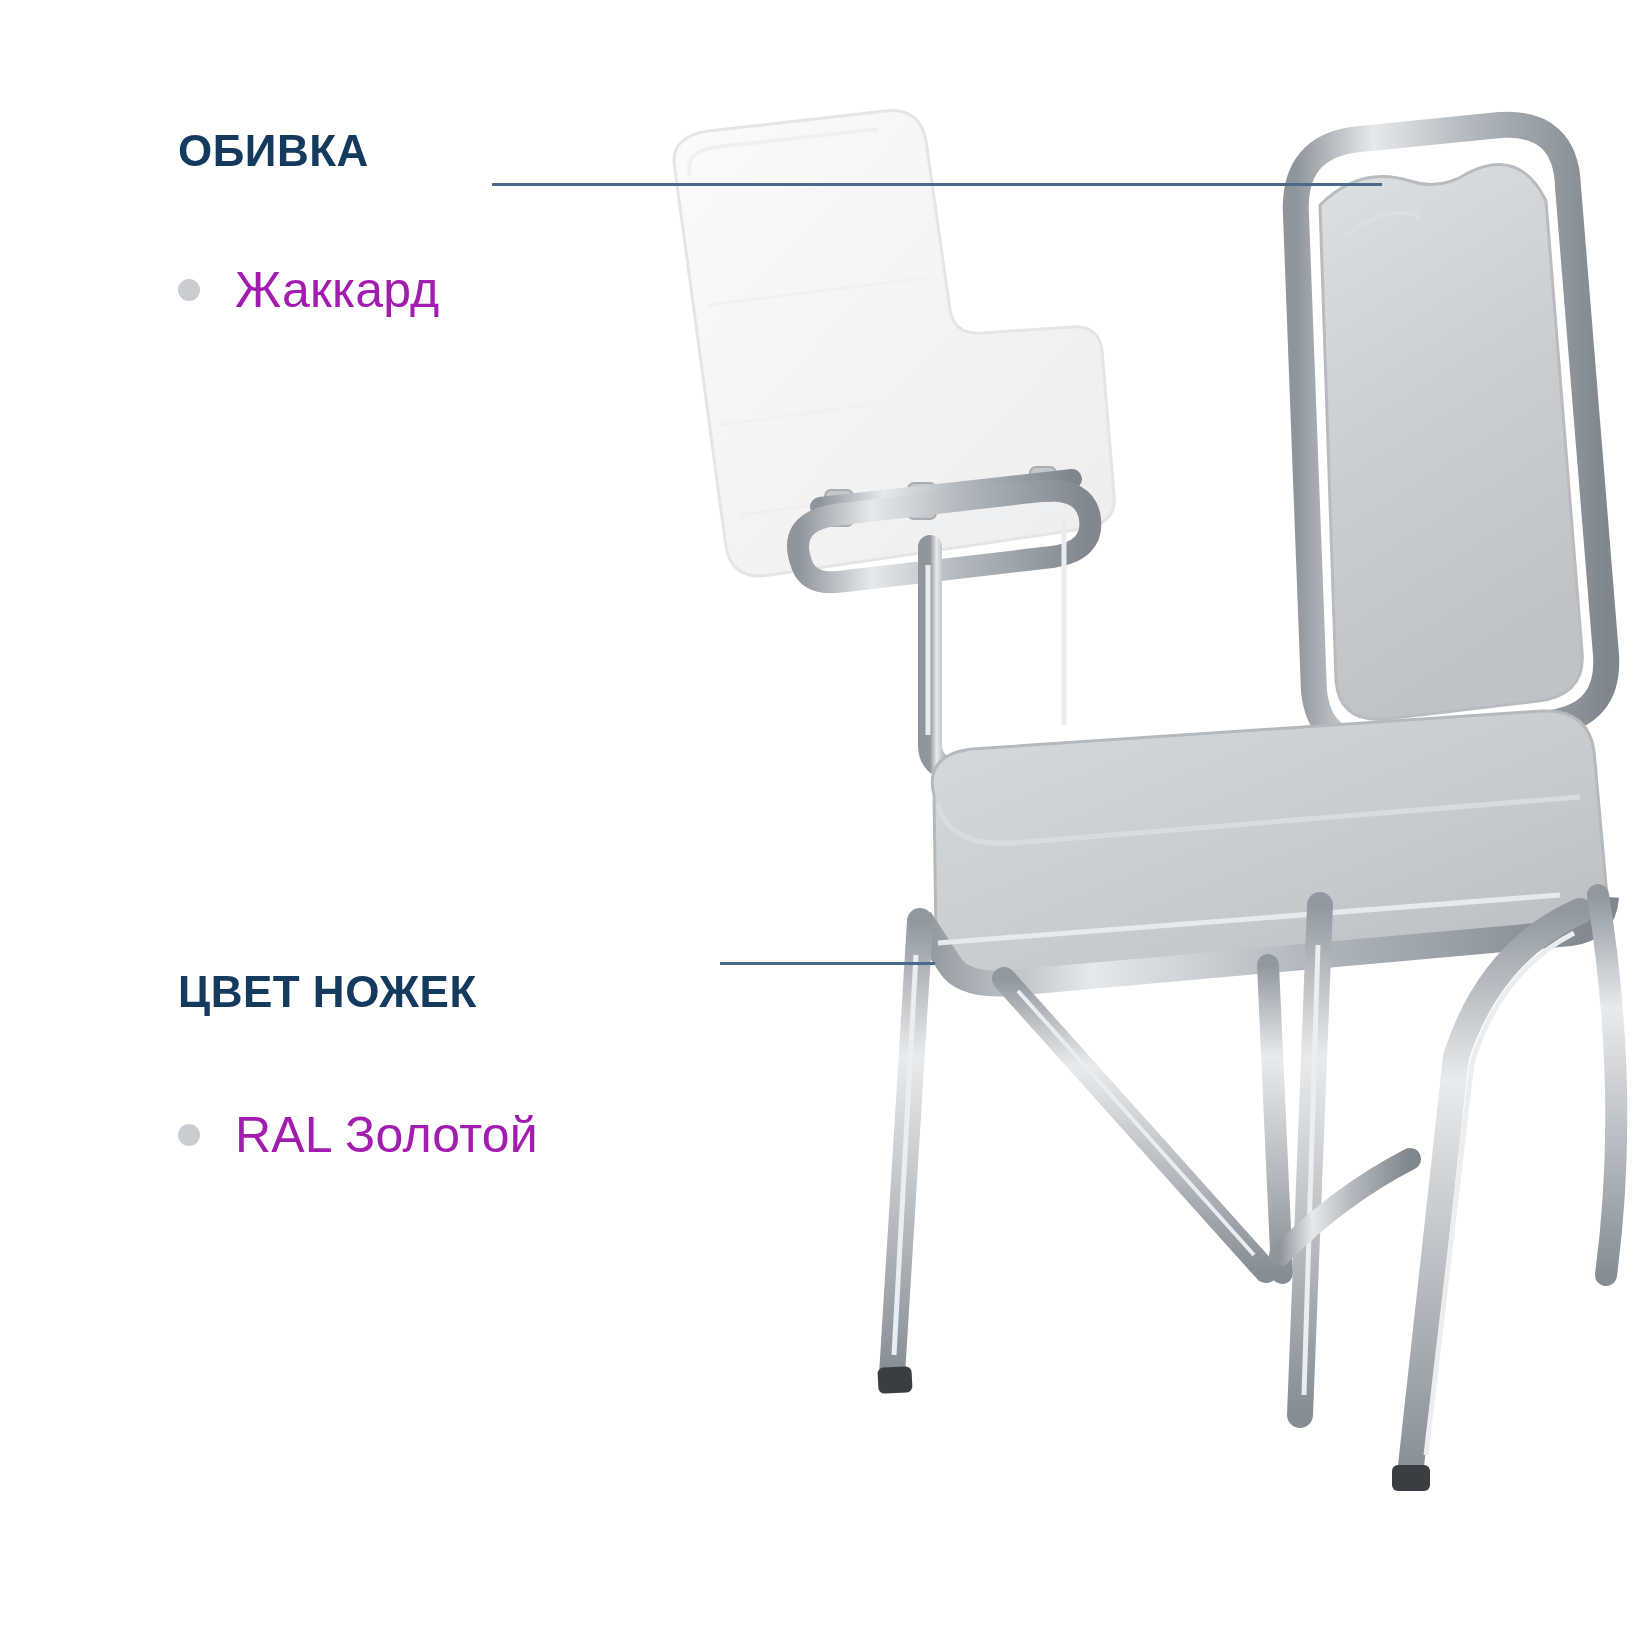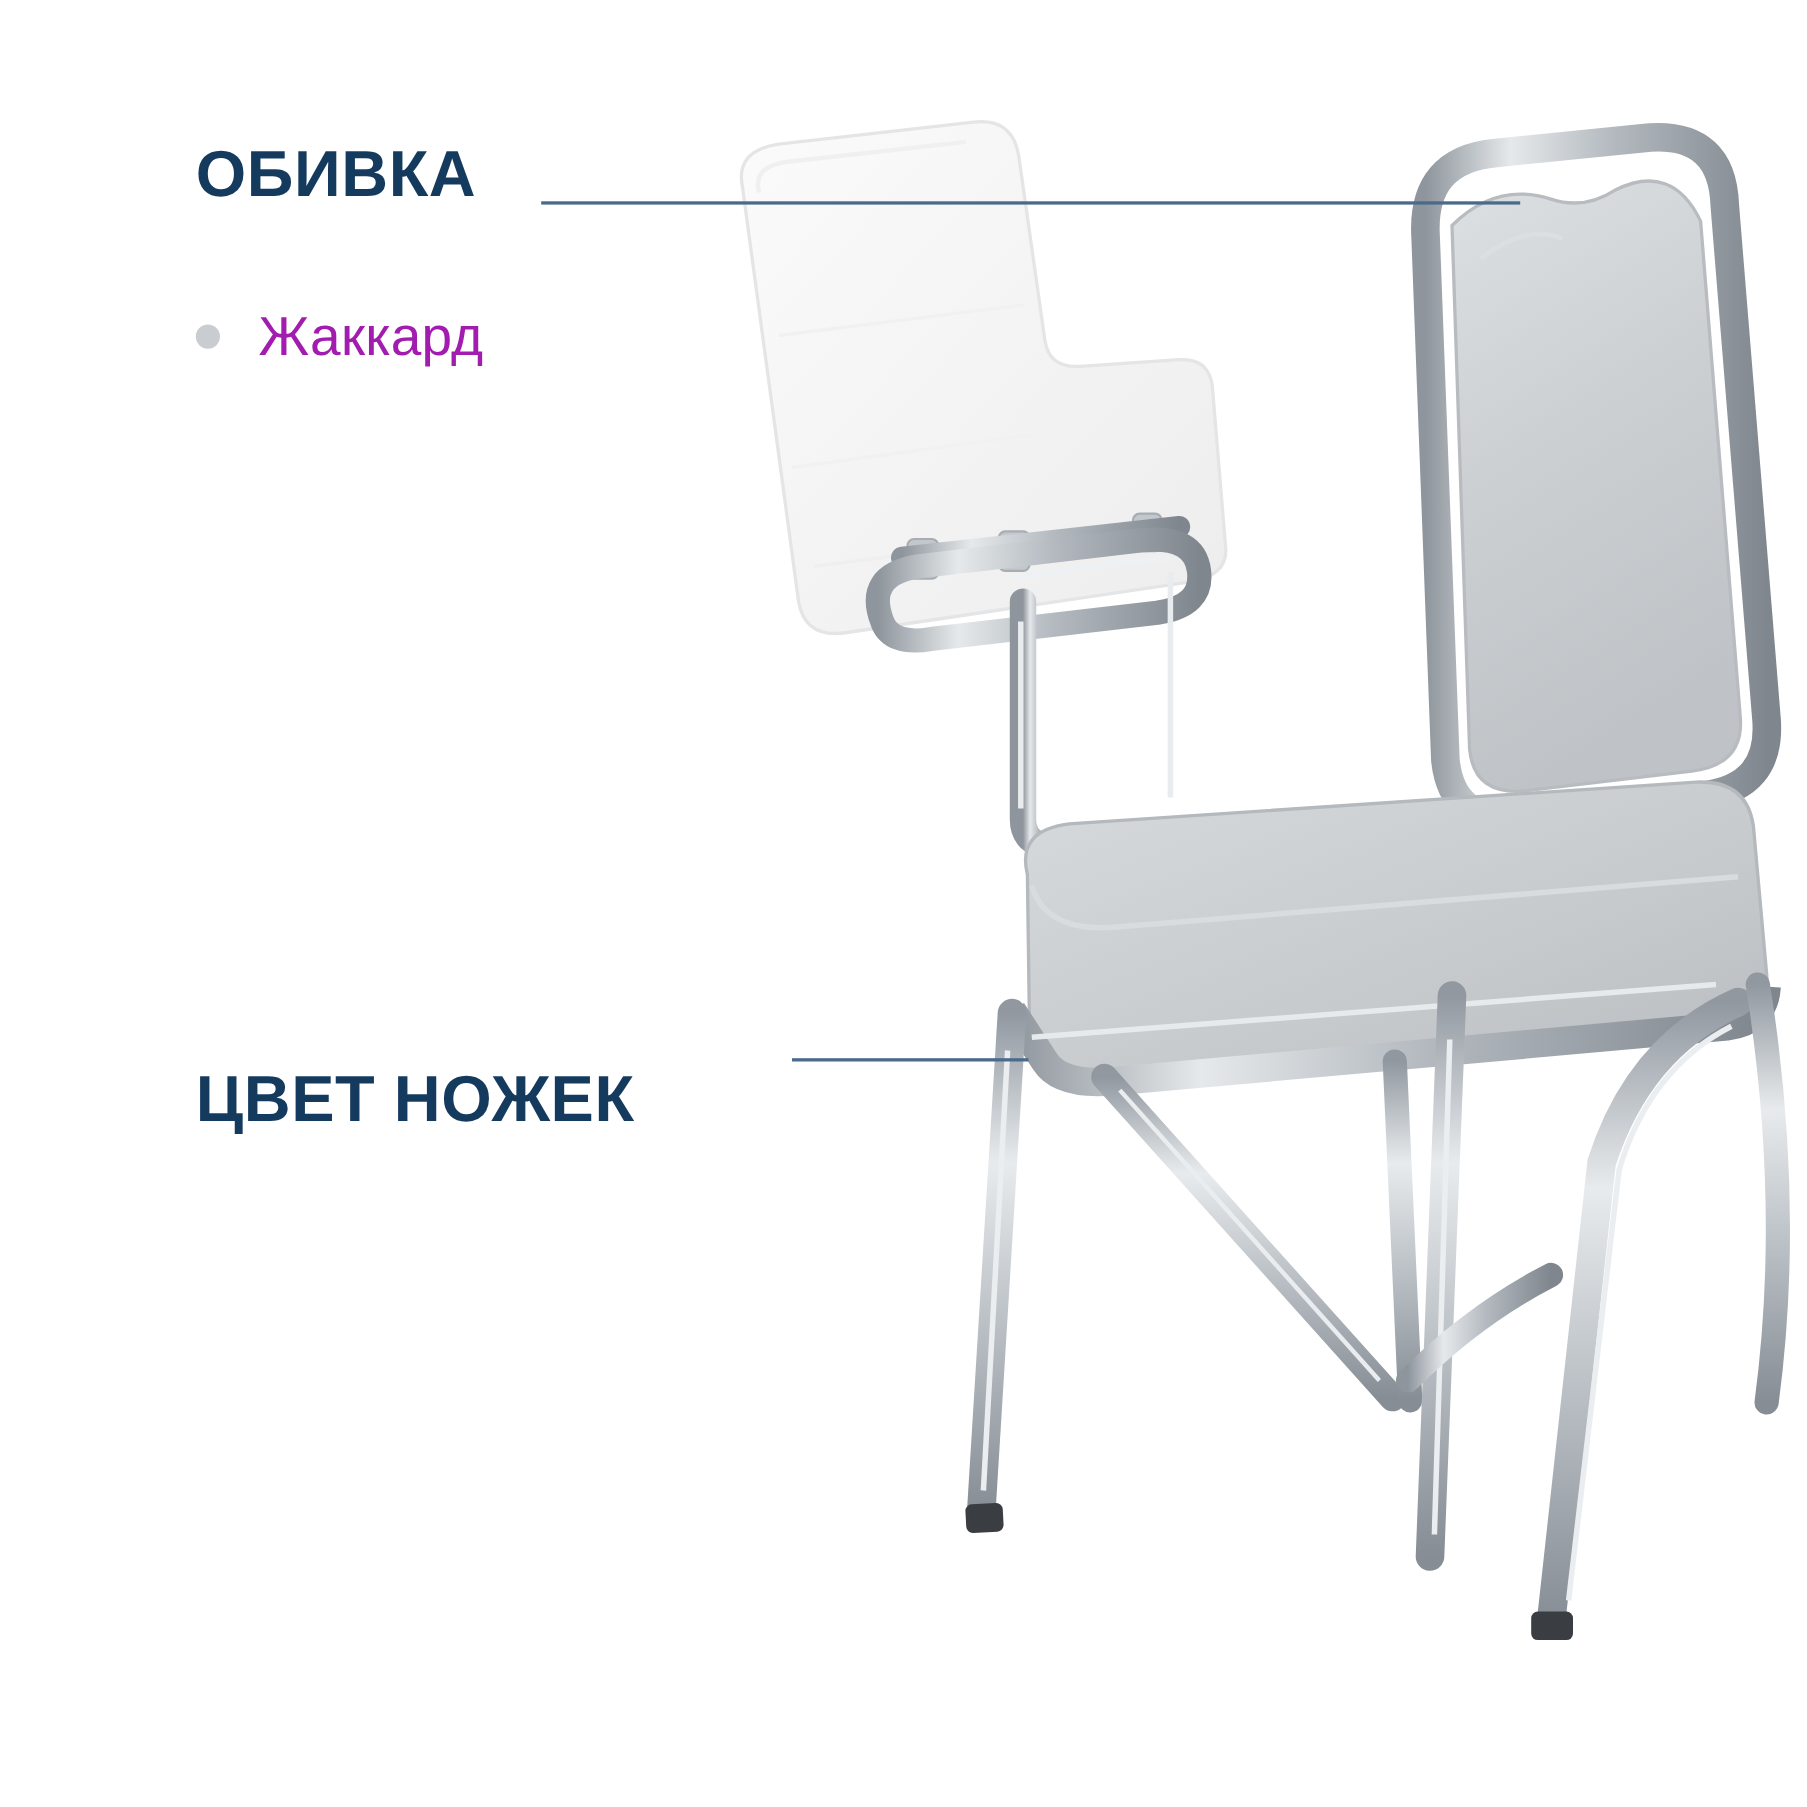--- a/index.html
+++ b/index.html
@@ -21,21 +21,21 @@
   }
   
   .section {
     position: absolute;
     left: 178px;
   }
   .section.upholstery { top: 128px; }
   .section.legs { top: 969px; }
 
   .section-title {
-    font-size: 59px;
+    font-size: 44px;
     font-weight: bold;
     letter-spacing: 0.5px;
     color: #143A5E;
     line-height: 1.05;
     white-space: nowrap;
   }
   .bullet-list {
     list-style: none;
     margin: 0;
     padding: 0;
@@ -217,16 +217,20 @@
       <li class="bullet-item">
         <span class="bullet-dot"></span>
         <span class="bullet-label">Жаккард</span>
       </li>
     </ul>
   </div>
 
   <div class="section legs">
     <div class="section-title">ЦВЕТ НОЖЕК</div>
     <ul class="bullet-list">
+      <li class="bullet-item">
+        <span class="bullet-dot"></span>
+        <span class="bullet-label">RAL Золотой</span>
+      </li>
     </ul>
   </div>
 
 </div>
 
 </body></html>

